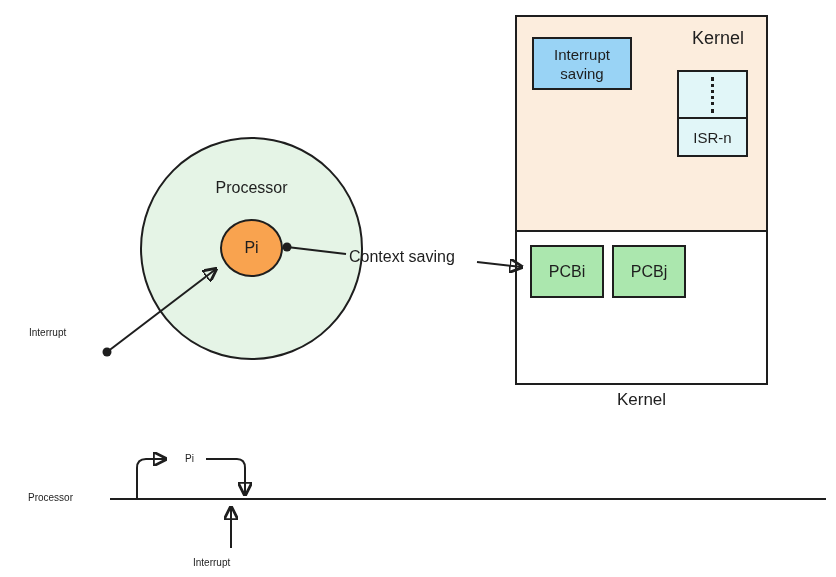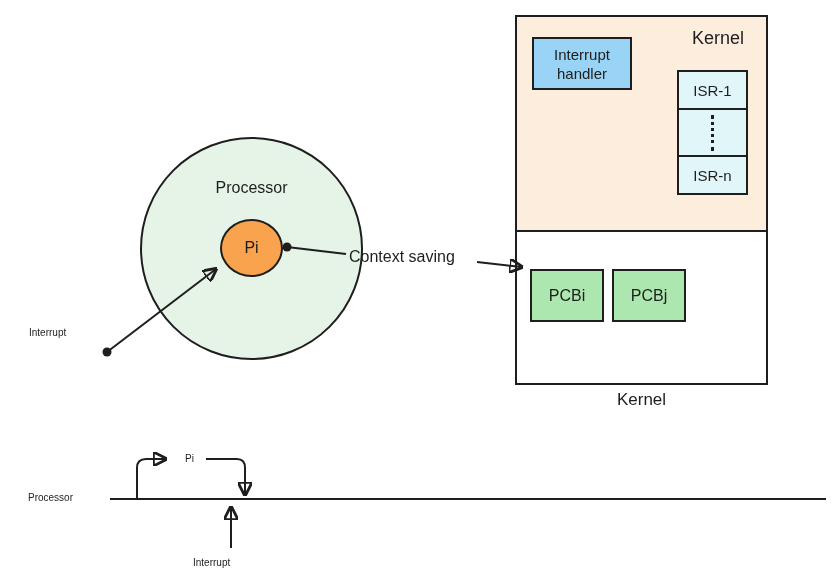--- a/index.html
+++ b/index.html
@@ -77,21 +77,20 @@
   .isr-ellipsis-dots{
     width:0;height:36px;
     border-left:3px dotted var(--stroke);
   }
   .pcb-box{
     top:228px;width:74px;height:53px;
     background:var(--pcb-bg);
     border:2px solid var(--stroke);
     display:flex;align-items:center;justify-content:center;
     font-size:16px;
-    margin-top:24px;
   }
   .pcb-i{left:13px;}
   .pcb-j{left:95px;text-align:right;}
   .memory-label{left:515px;top:391px;width:253px;text-align:center;font-size:17px;}
 
   
   .timeline-processor-label{left:28px;top:489px;}
   .timeline-pi-label{left:185px;top:450px;}
   .timeline-interrupt-label{left:193px;top:554px;}
 
@@ -117,27 +116,24 @@
 
   <div class="abs lbl interrupt-label">Interrupt</div>
 
   <div class="abs lbl context-saving-label">Context saving</div>
 
   <div class="abs memory-box">
     <div class="abs kernel-section">
       <div class="abs lbl kernel-label">Kernel</div>
 
       <div class="abs handler-box">
-        <span>Interrupt handler</span>
+        <span>Interrupt saving</span>
       </div>
 
       <div class="abs isr-stack">
-        <div class="isr-cell">
-          <span>ISR-1</span>
-        </div>
         <div class="isr-cell ellipsis">
           <span class="isr-ellipsis-dots"></span>
         </div>
         <div class="isr-cell">
           <span>ISR-n</span>
         </div>
       </div>
 
       <div class="abs pcb-box pcb-i">
         <span>PCBi</span>

